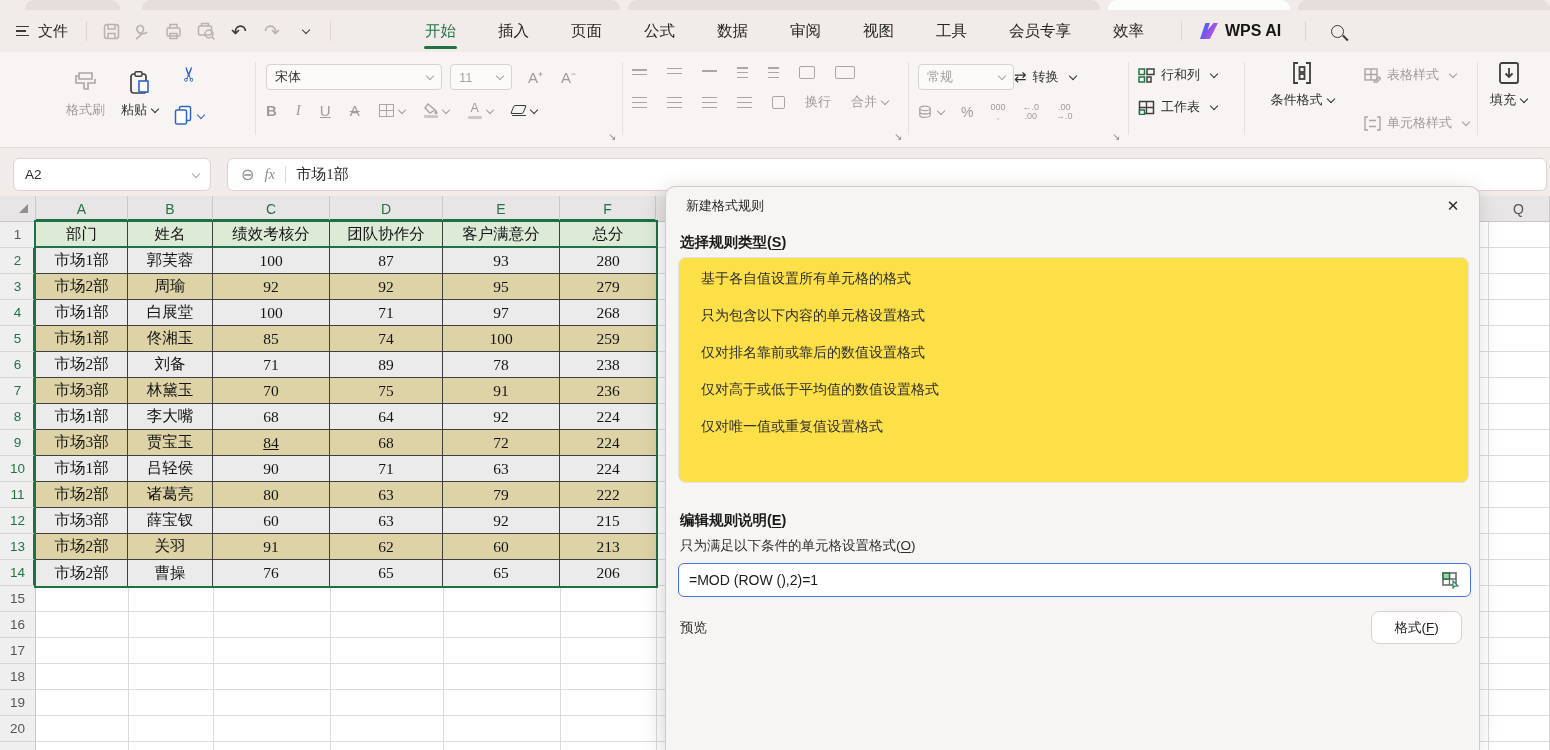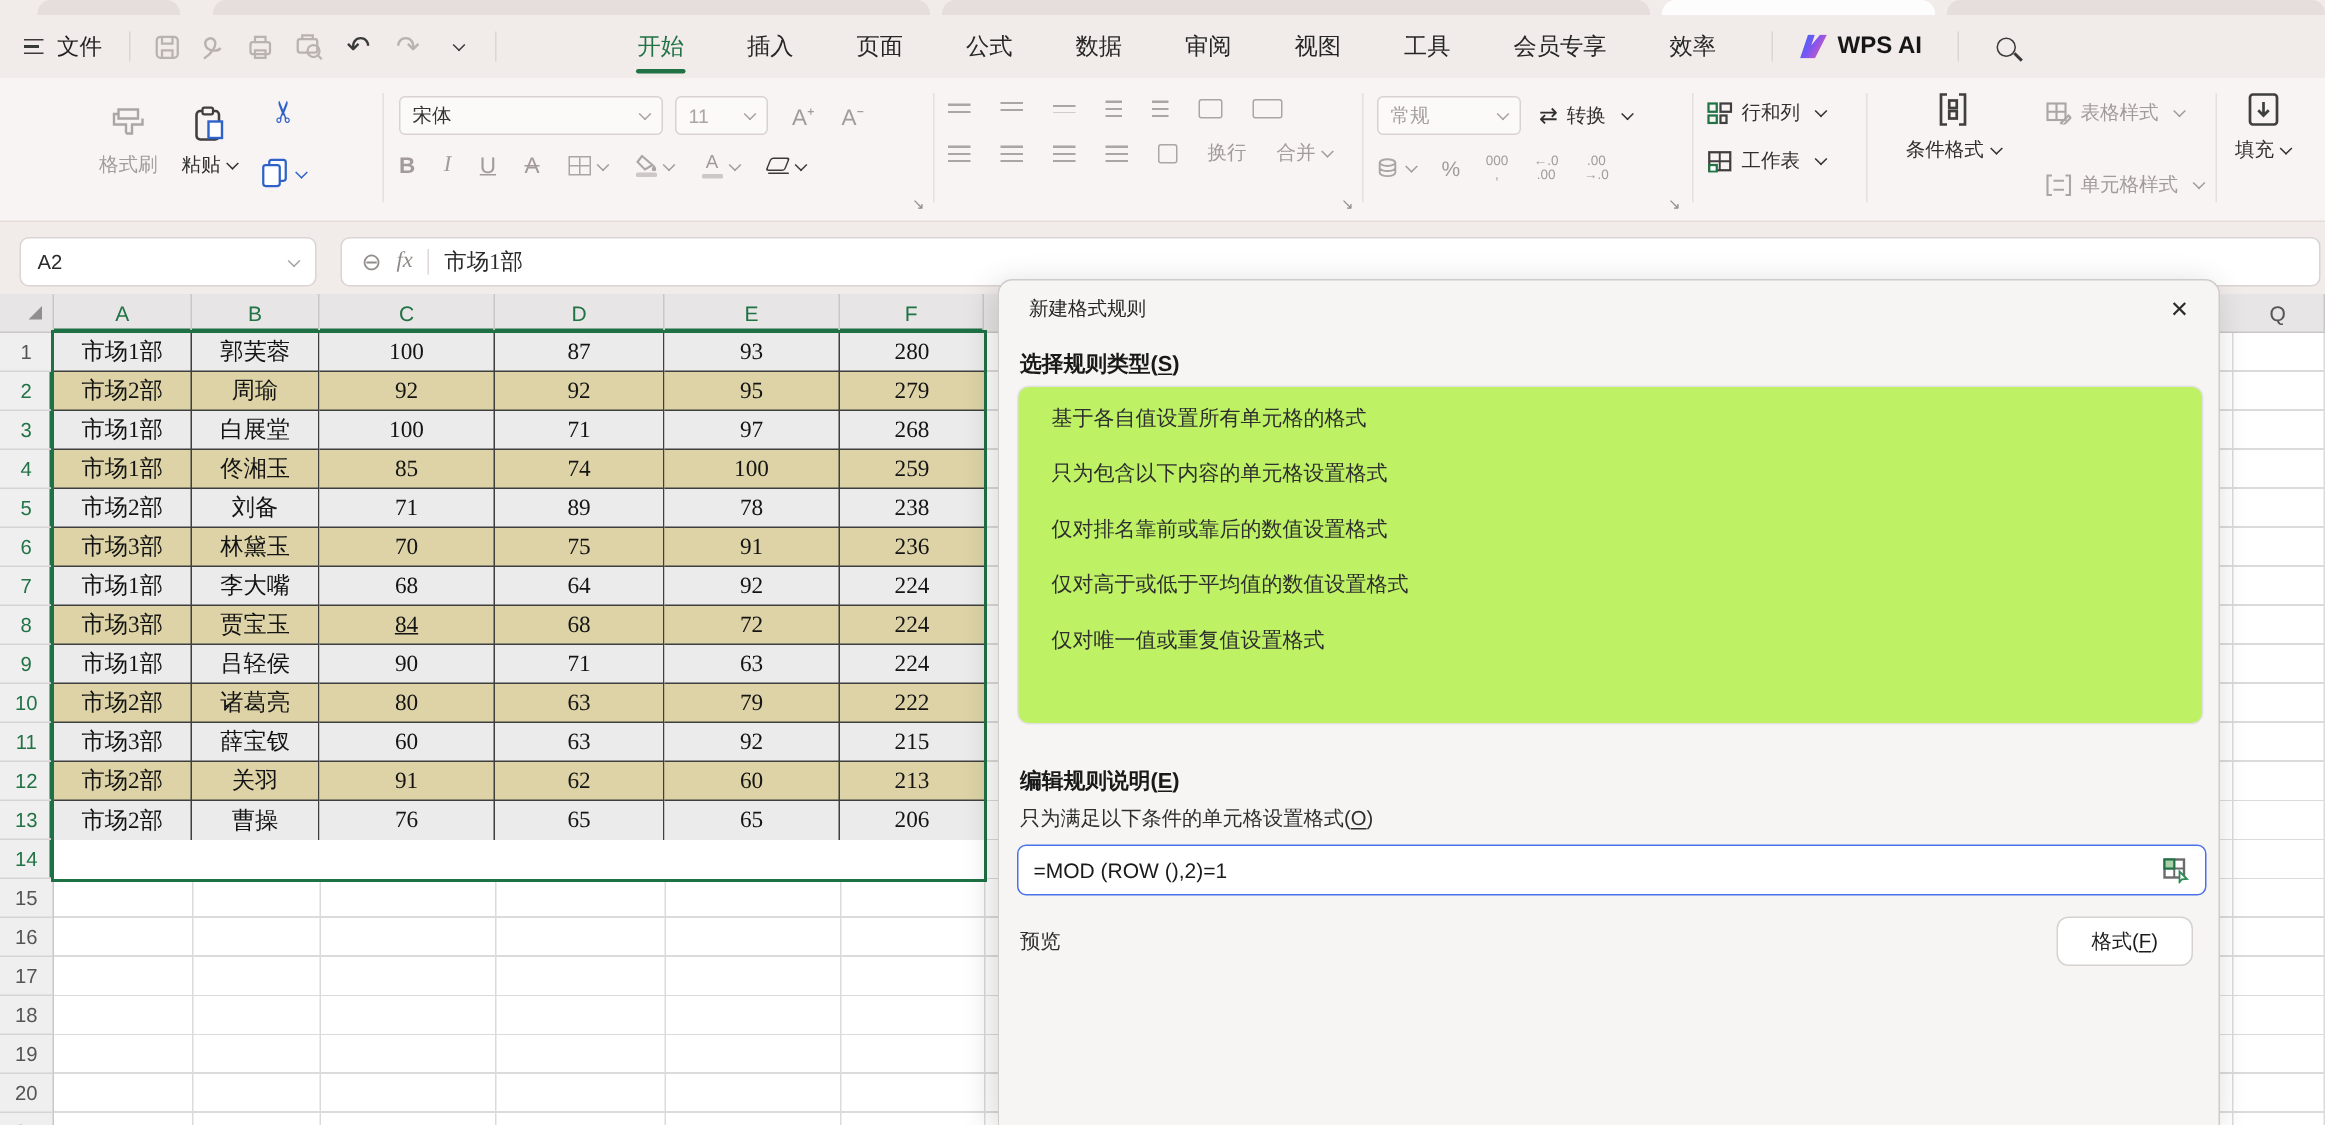--- a/index.html
+++ b/index.html
@@ -89,21 +89,21 @@
   .trow.head .tcell{background:#dcead6;border-bottom:2px solid #1e7145}
   .trow.gray .tcell{background:#ebebeb}
   .trow.tan .tcell{background:#ddd3a6}
   .tcell.active{background:#fff}
 
   
   .dialog{position:absolute;left:665px;top:186px;width:815px;height:564px;background:#f6f5f4;border:1px solid #cfcbc9;border-bottom:none;border-radius:10px 10px 0 0;box-shadow:-3px 4px 22px rgba(0,0,0,.16)}
   .dlg-title{position:absolute;left:20px;top:10px;font-size:13px;color:#262626}
   .dlg-close{position:absolute;right:14px;top:7px;width:24px;height:24px;display:flex;align-items:center;justify-content:center;font-size:15px;color:#2b2b2b}
   .sec-label{position:absolute;left:14px;font-weight:bold;font-size:14.5px;color:#191919}
-  .listbox{position:absolute;left:12px;top:70px;width:791px;height:226px;background:#bef264;border:1px solid #e4e2e1;border-radius:8px;padding:2px 0}
+  .listbox{position:absolute;left:12px;top:70px;width:791px;height:226px;background:#fde047;border:1px solid #e4e2e1;border-radius:8px;padding:2px 0}
   .rule-item{height:37px;display:flex;align-items:center;padding:0 19px;margin:0 3px;border-radius:6px;font-size:14px;color:#2e2e2e}
   .rule-item.selected{background:#e3e1e0}
   .cond-label{position:absolute;left:14px;top:350px;font-size:13.5px;color:#2e2e2e}
   .formula-input{position:absolute;left:12px;top:376px;width:793px;height:34px;background:#fff;border:1.5px solid #4a72e8;border-radius:6px;display:flex;align-items:center;justify-content:space-between;padding:0 10px;font-size:14px;color:#1a1a1a}
   .preview-label{position:absolute;left:14px;top:432px;font-size:13.5px;color:#2e2e2e}
   .preview-box{position:absolute;left:63px;top:424px;width:624px;height:33px;background:#fff;border:1px solid #dcd9d8;border-radius:6px;display:flex;align-items:center;justify-content:center;font-size:14px;color:#2e2e2e}
   .format-btn{position:absolute;left:705px;top:424px;width:91px;height:33px;background:#fff;border:1px solid #d5d2d1;border-radius:8px;display:flex;align-items:center;justify-content:center;font-size:13.5px;color:#1b1b1b}
   u{text-underline-offset:2px}
 </style>
 </head>
@@ -293,21 +293,21 @@
       <span class="frame-icon" style="width:13px"></span>
       <span class="lbl">换行</span>
       <span class="row-flex">
           <span>合并</span>
           <span class="chev"></span>
         </span>
     </div>
   </div>
 
   <div class="rgroup" style="left:918px;top:12px;width:196px">
-    <div class="row-flex" style="gap:12px">
+    <div class="row-flex" style="">
       <div class="select" style="width:96px;color:#a6a09e">
         <span>常规</span>
         <span class="chev"></span>
       </div>
       <span class="row-flex enabled ico-lbl">
         <span style="font-size:15px">⇄</span>
         <span>转换</span>
           <span class="chev"></span>
       </span>
     </div>
@@ -446,20 +446,28 @@
       <div class="rh sel">14</div>
       <div class="rh">15</div>
       <div class="rh">16</div>
       <div class="rh">17</div>
       <div class="rh">18</div>
       <div class="rh">19</div>
       <div class="rh">20</div>
       <div class="rh">21</div>
     </div>
   <div id="data-table">
+      <div class="trow head">
+        <div class="tcell" style="width: 92px;">部门</div>
+        <div class="tcell" style="width: 85px;">姓名</div>
+        <div class="tcell" style="width: 117px;">绩效考核分</div>
+        <div class="tcell" style="width: 113px;">团队协作分</div>
+        <div class="tcell" style="width: 117px;">客户满意分</div>
+        <div class="tcell last" style="width: 96px;">总分</div>
+      </div>
       <div class="trow gray">
         <div class="tcell active" style="width: 92px;">市场1部</div>
         <div class="tcell" style="width: 85px;">郭芙蓉</div>
         <div class="tcell" style="width: 117px;">100</div>
         <div class="tcell" style="width: 113px;">87</div>
         <div class="tcell" style="width: 117px;">93</div>
         <div class="tcell last" style="width: 96px; font-family: Liberation Serif, serif;">280</div>
       </div>
       <div class="trow tan">
         <div class="tcell" style="width: 92px;">市场2部</div>

